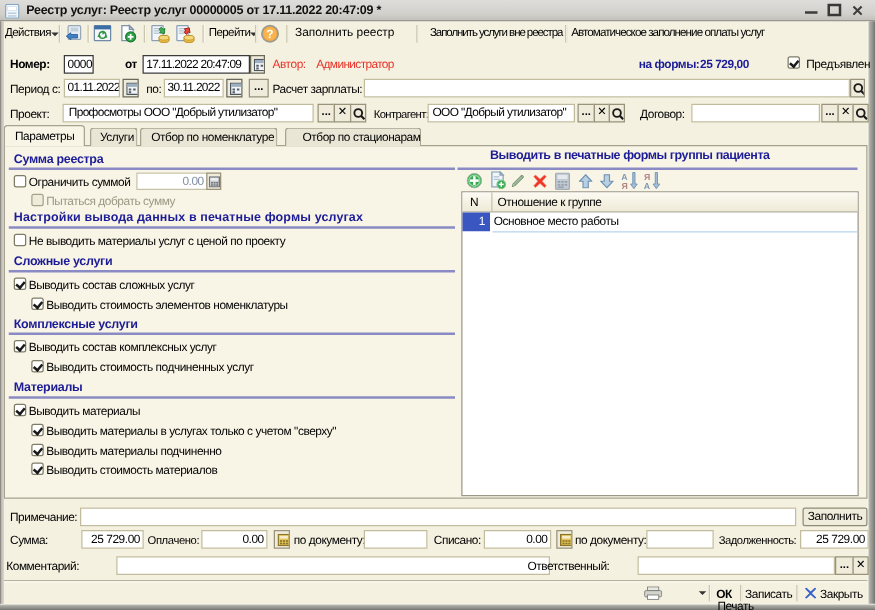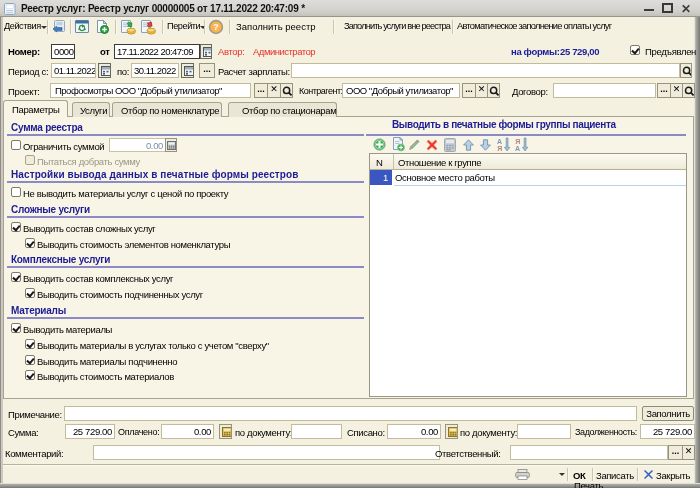--- a/index.html
+++ b/index.html
@@ -221,21 +221,21 @@
       <rect x="1.8" y="4.6" width="1.5" height="1.2" fill="#6e7276"></rect>
       <rect x="3.9" y="4.6" width="1.5" height="1.2" fill="#6e7276"></rect>
       <rect x="6" y="4.6" width="1.5" height="1.2" fill="#6e7276"></rect>
       <rect x="1.8" y="6.4" width="1.5" height="1.2" fill="#6e7276"></rect>
       <rect x="3.9" y="6.4" width="1.5" height="1.2" fill="#6e7276"></rect>
       <rect x="6" y="6.4" width="1.5" height="1.2" fill="#6e7276"></rect>
     </svg>
   </div>
 <div class="cb dis" style="left:25px;top:155px;"></div>
 <div class="lb" style="left:37px;top:156px;color:#9a9784;">Пытаться добрать сумму</div>
-<div class="sh" style="left:11px;top:169px;letter-spacing:0.1px;">Настройки вывода данных в печатные формы реестров</div>
+<div class="sh" style="left:11px;top:169px;letter-spacing:0.1px;">Настройки вывода данных в печатные формы услугах</div>
 <div class="shline" style="left:7px;top:181px;width:357px;"></div>
 <div class="cb" style="left:11px;top:187px;"></div>
 <div class="lb" style="left:23px;top:188px;">Не выводить материалы услуг с ценой по проекту</div>
 <div class="sh" style="left:11px;top:204px;">Сложные услуги</div>
 <div class="shline" style="left:7px;top:216px;width:357px;"></div>
 <div class="cb c" style="left:11px;top:222px;"></div>
 <div class="lb" style="left:23px;top:223px;">Выводить состав сложных услуг</div>
 <div class="cb c" style="left:25px;top:238px;"></div>
 <div class="lb" style="left:37px;top:239px;">Выводить стоимость элементов номенклатуры</div>
 <div class="sh" style="left:11px;top:254px;">Комплексные услуги</div>
@@ -355,21 +355,21 @@
       <rect x="6" y="6.4" width="1.5" height="1.2" fill="#8a7428"></rect>
     </svg>
   </div>
 <div class="lb" style="left:460px;top:427px;">по документу:</div>
 <div class="in" style="left:517px;top:424px;width:54px;height:15px;"></div>
 <div class="lb" style="left:575px;top:427px;font-size:9px;letter-spacing:-0.4px;">Задолженность:</div>
 <div class="in r" style="left:640px;top:424px;width:55px;height:15px;">25 729.00</div>
 
 <div class="lb" style="left:5px;top:448px;">Комментарий:</div>
 <div class="in" style="left:93px;top:445px;width:347px;height:15px;"></div>
-<div class="lb" style="left:435px;top:448px;">Ответственный:</div>
+<div class="lb" style="left:422px;top:448px;">Ответственный:</div>
 <div class="in" style="left:510px;top:445px;width:158px;height:15px;"></div>
 <div class="bt" style="left:668px;top:445px;width:15px;height:15px;font-weight:bold;">...</div>
 <div class="bt" style="left:682px;top:445px;width:13px;height:15px;">✕</div>
 
 <div class="abs" style="left:3px;top:464px;width:691px;height:1px;background:#b5b2a0;"></div>
 <div class="abs" style="left:3px;top:465px;width:691px;height:1px;background:#fcfaf1;"></div>
 <svg style="left:515px;top:469px;" width="15" height="11" viewBox="0 0 15 11">
   <rect x="3" y="0.5" width="9" height="3" fill="#e8e8e4" stroke="#7d7d78" stroke-width="0.7"></rect>
   <rect x="0.7" y="3.5" width="13.6" height="5" rx="1" fill="#d3d3cd" stroke="#7d7d78" stroke-width="0.7"></rect>
   <rect x="3" y="7" width="9" height="3.5" fill="#fff" stroke="#7d7d78" stroke-width="0.7"></rect>

